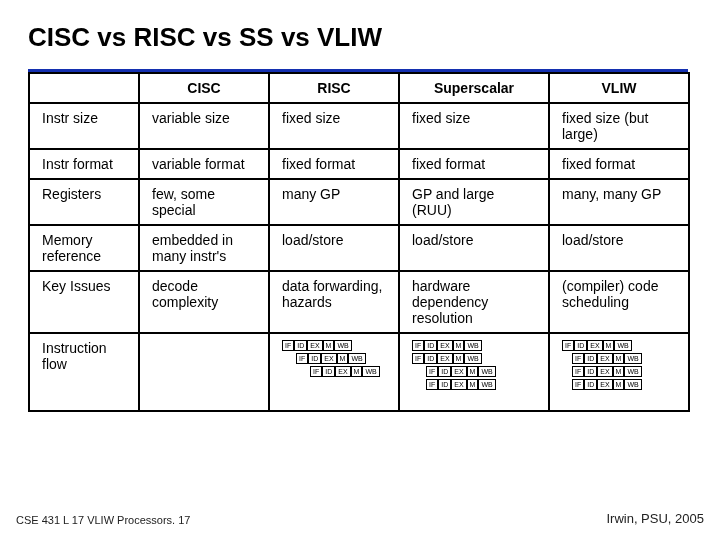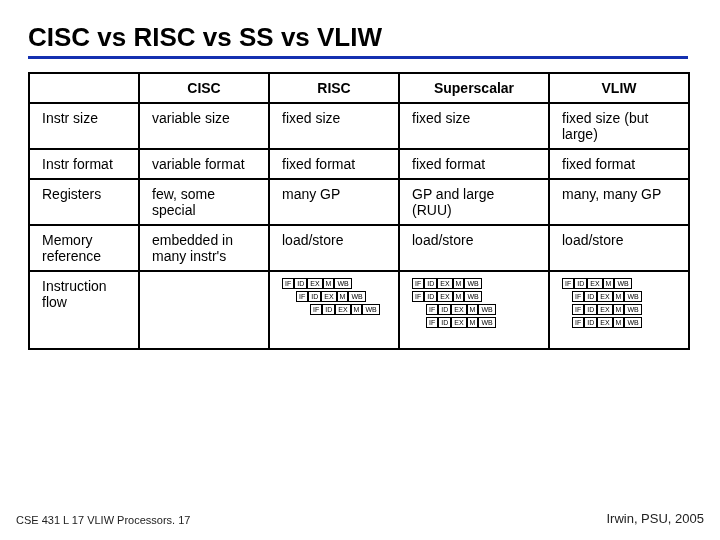--- a/index.html
+++ b/index.html
@@ -13,21 +13,21 @@
     overflow: hidden;
   }
   .title {
     position: absolute;
     left: 28px;
     top: 22px;
     font-size: 26px;
     font-weight: bold;
     color: #000;
     border-bottom: 3px solid #1430b0;
-    padding-bottom: 3px;
+    padding-bottom: 16px;
     width: 660px;
   }
   .tbl {
     position: absolute;
     left: 28px;
     top: 72px;
     width: 660px;
     border-collapse: collapse;
     table-layout: fixed;
   }
@@ -131,20 +131,27 @@
         <td>many, many GP</td>
       </tr>
       <tr>
         <td class="rowhead">Memory reference</td>
         <td>embedded in many instr's</td>
         <td>load/store</td>
         <td>load/store</td>
         <td>load/store</td>
       </tr>
       <tr>
+        <td class="rowhead">Key Issues</td>
+        <td>decode complexity</td>
+        <td>data forwarding, hazards</td>
+        <td>hardware dependency resolution</td>
+        <td>(compiler) code scheduling</td>
+      </tr>
+      <tr>
         <td class="rowhead flowcell">Instruction flow</td>
         <td class="flowcell"></td>
         <td class="flowcell">
           <div class="flowwrap">
             <div class="pipe" style="margin-left: 0px;">
               <div class="stage">IF</div>
               <div class="stage">ID</div>
               <div class="stage">EX</div>
               <div class="stage">M</div>
               <div class="stage">WB</div>

